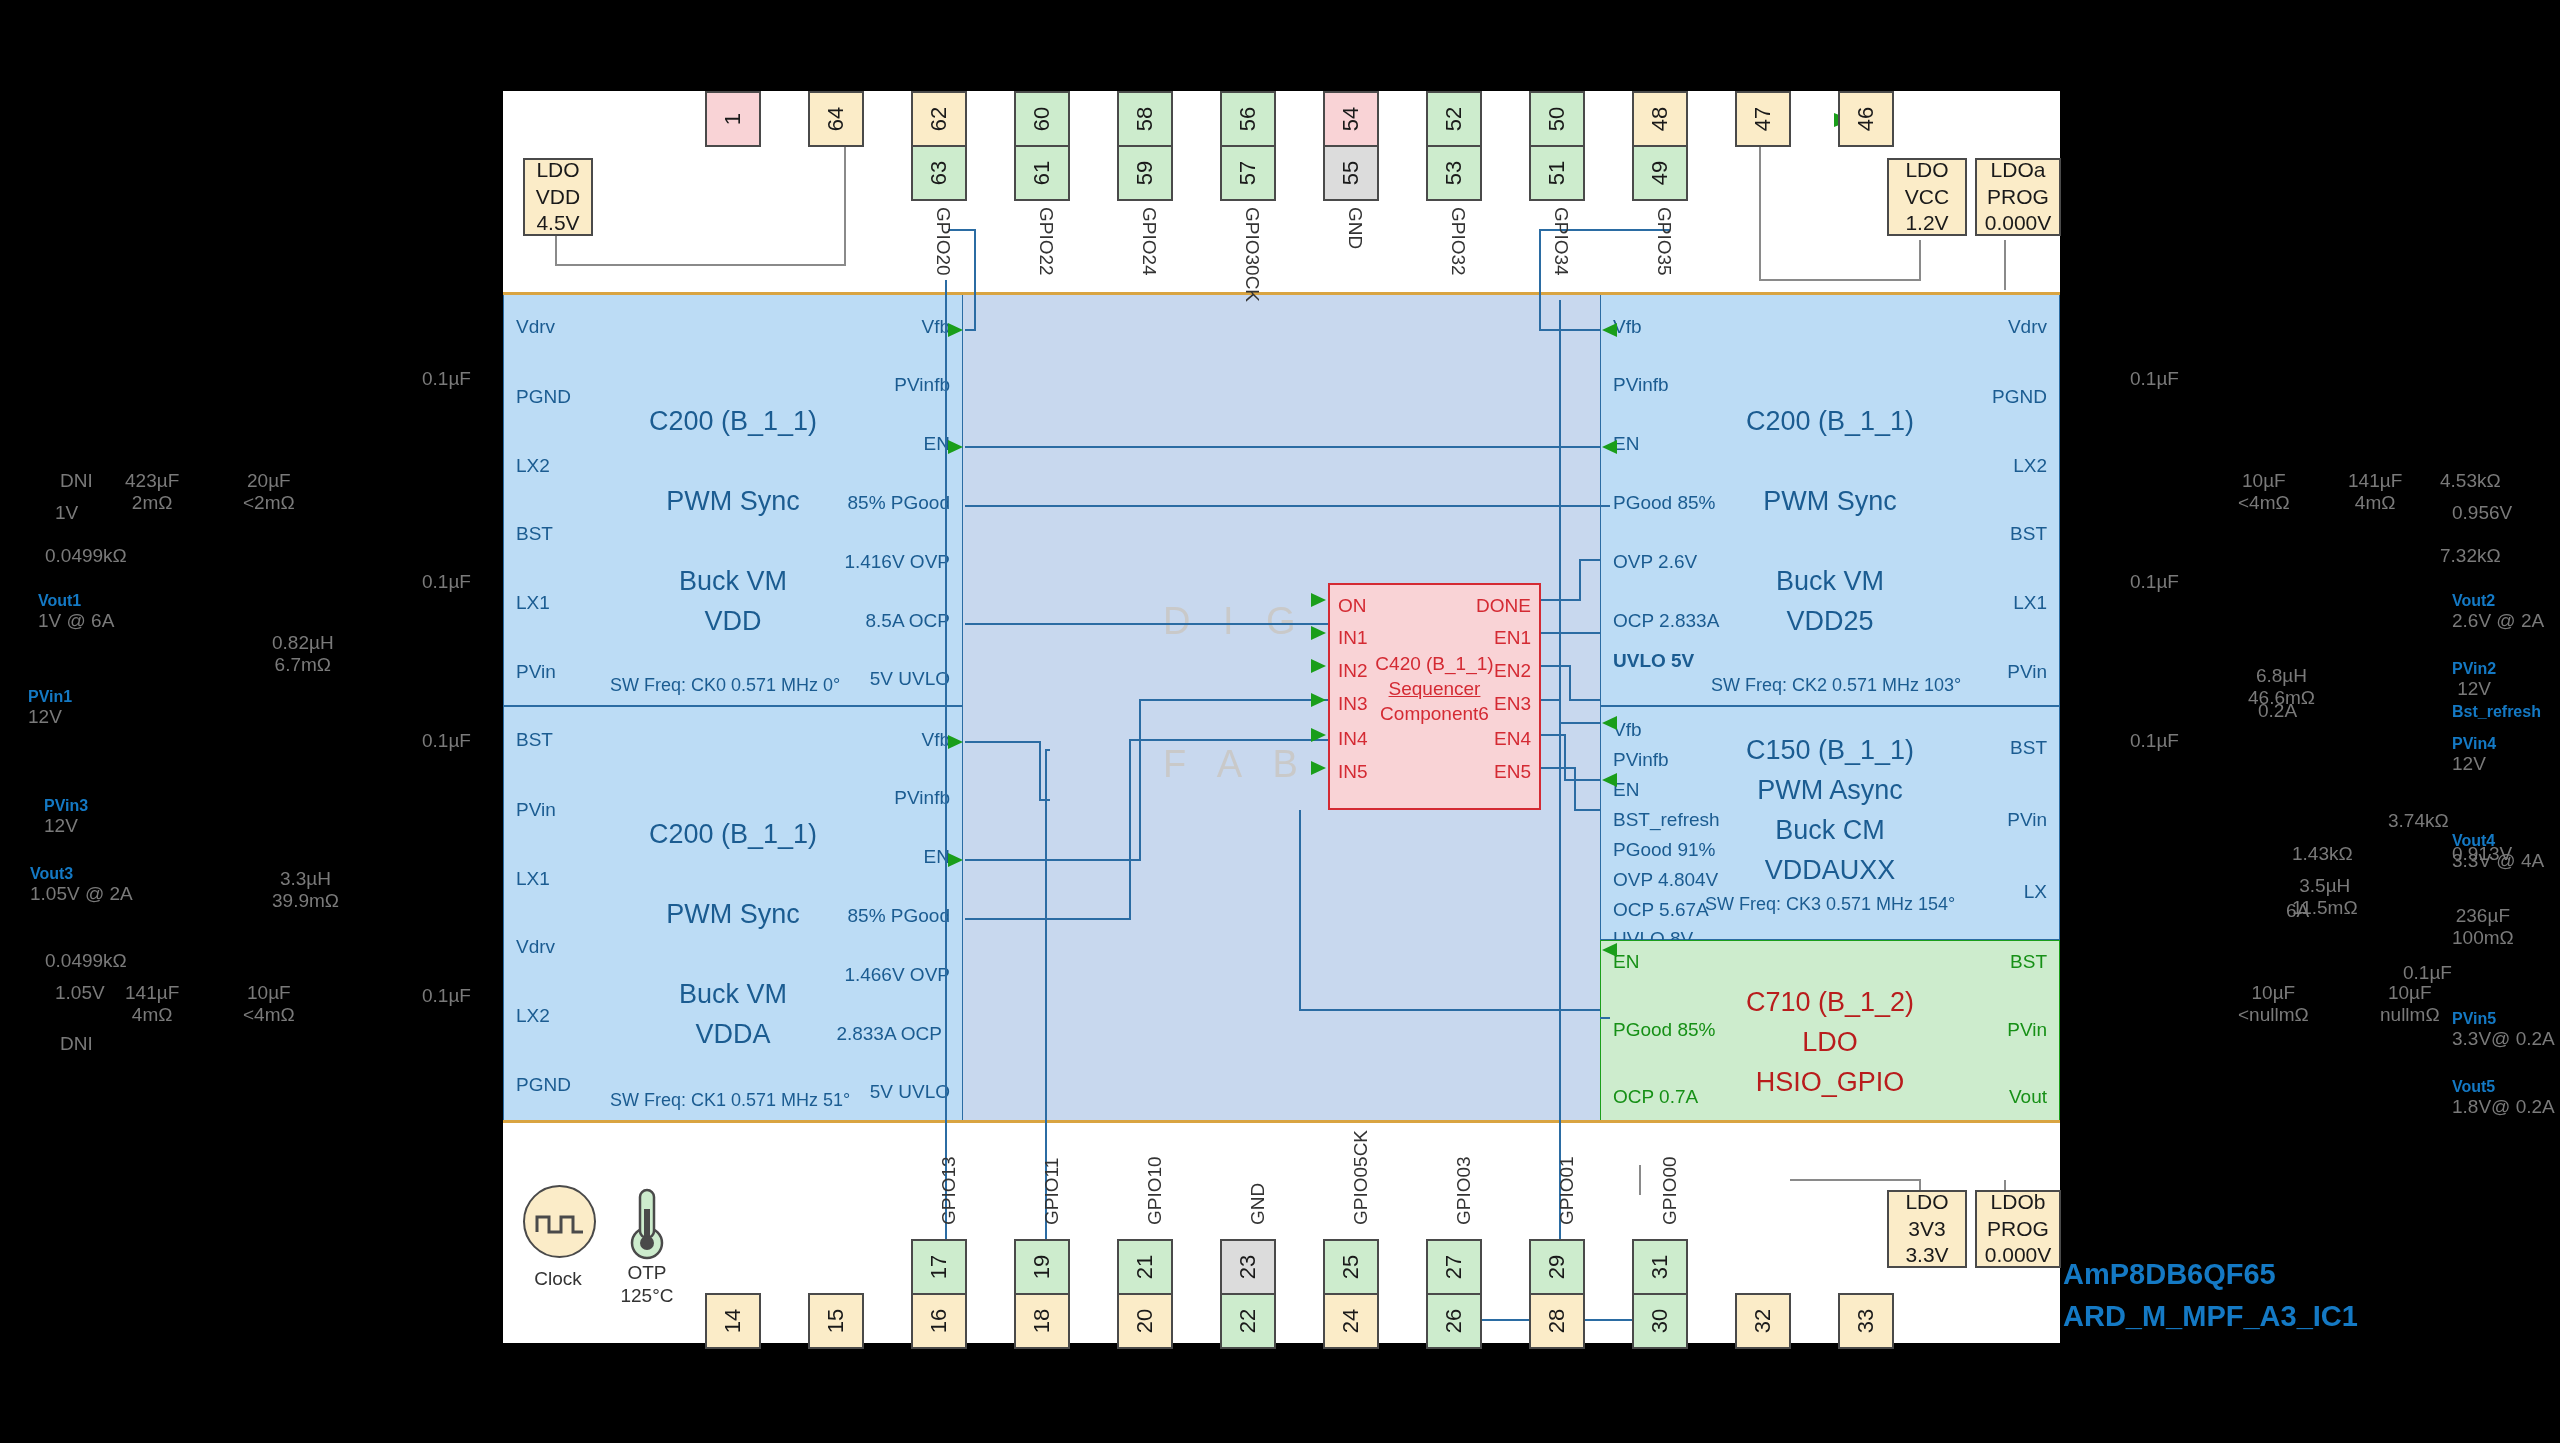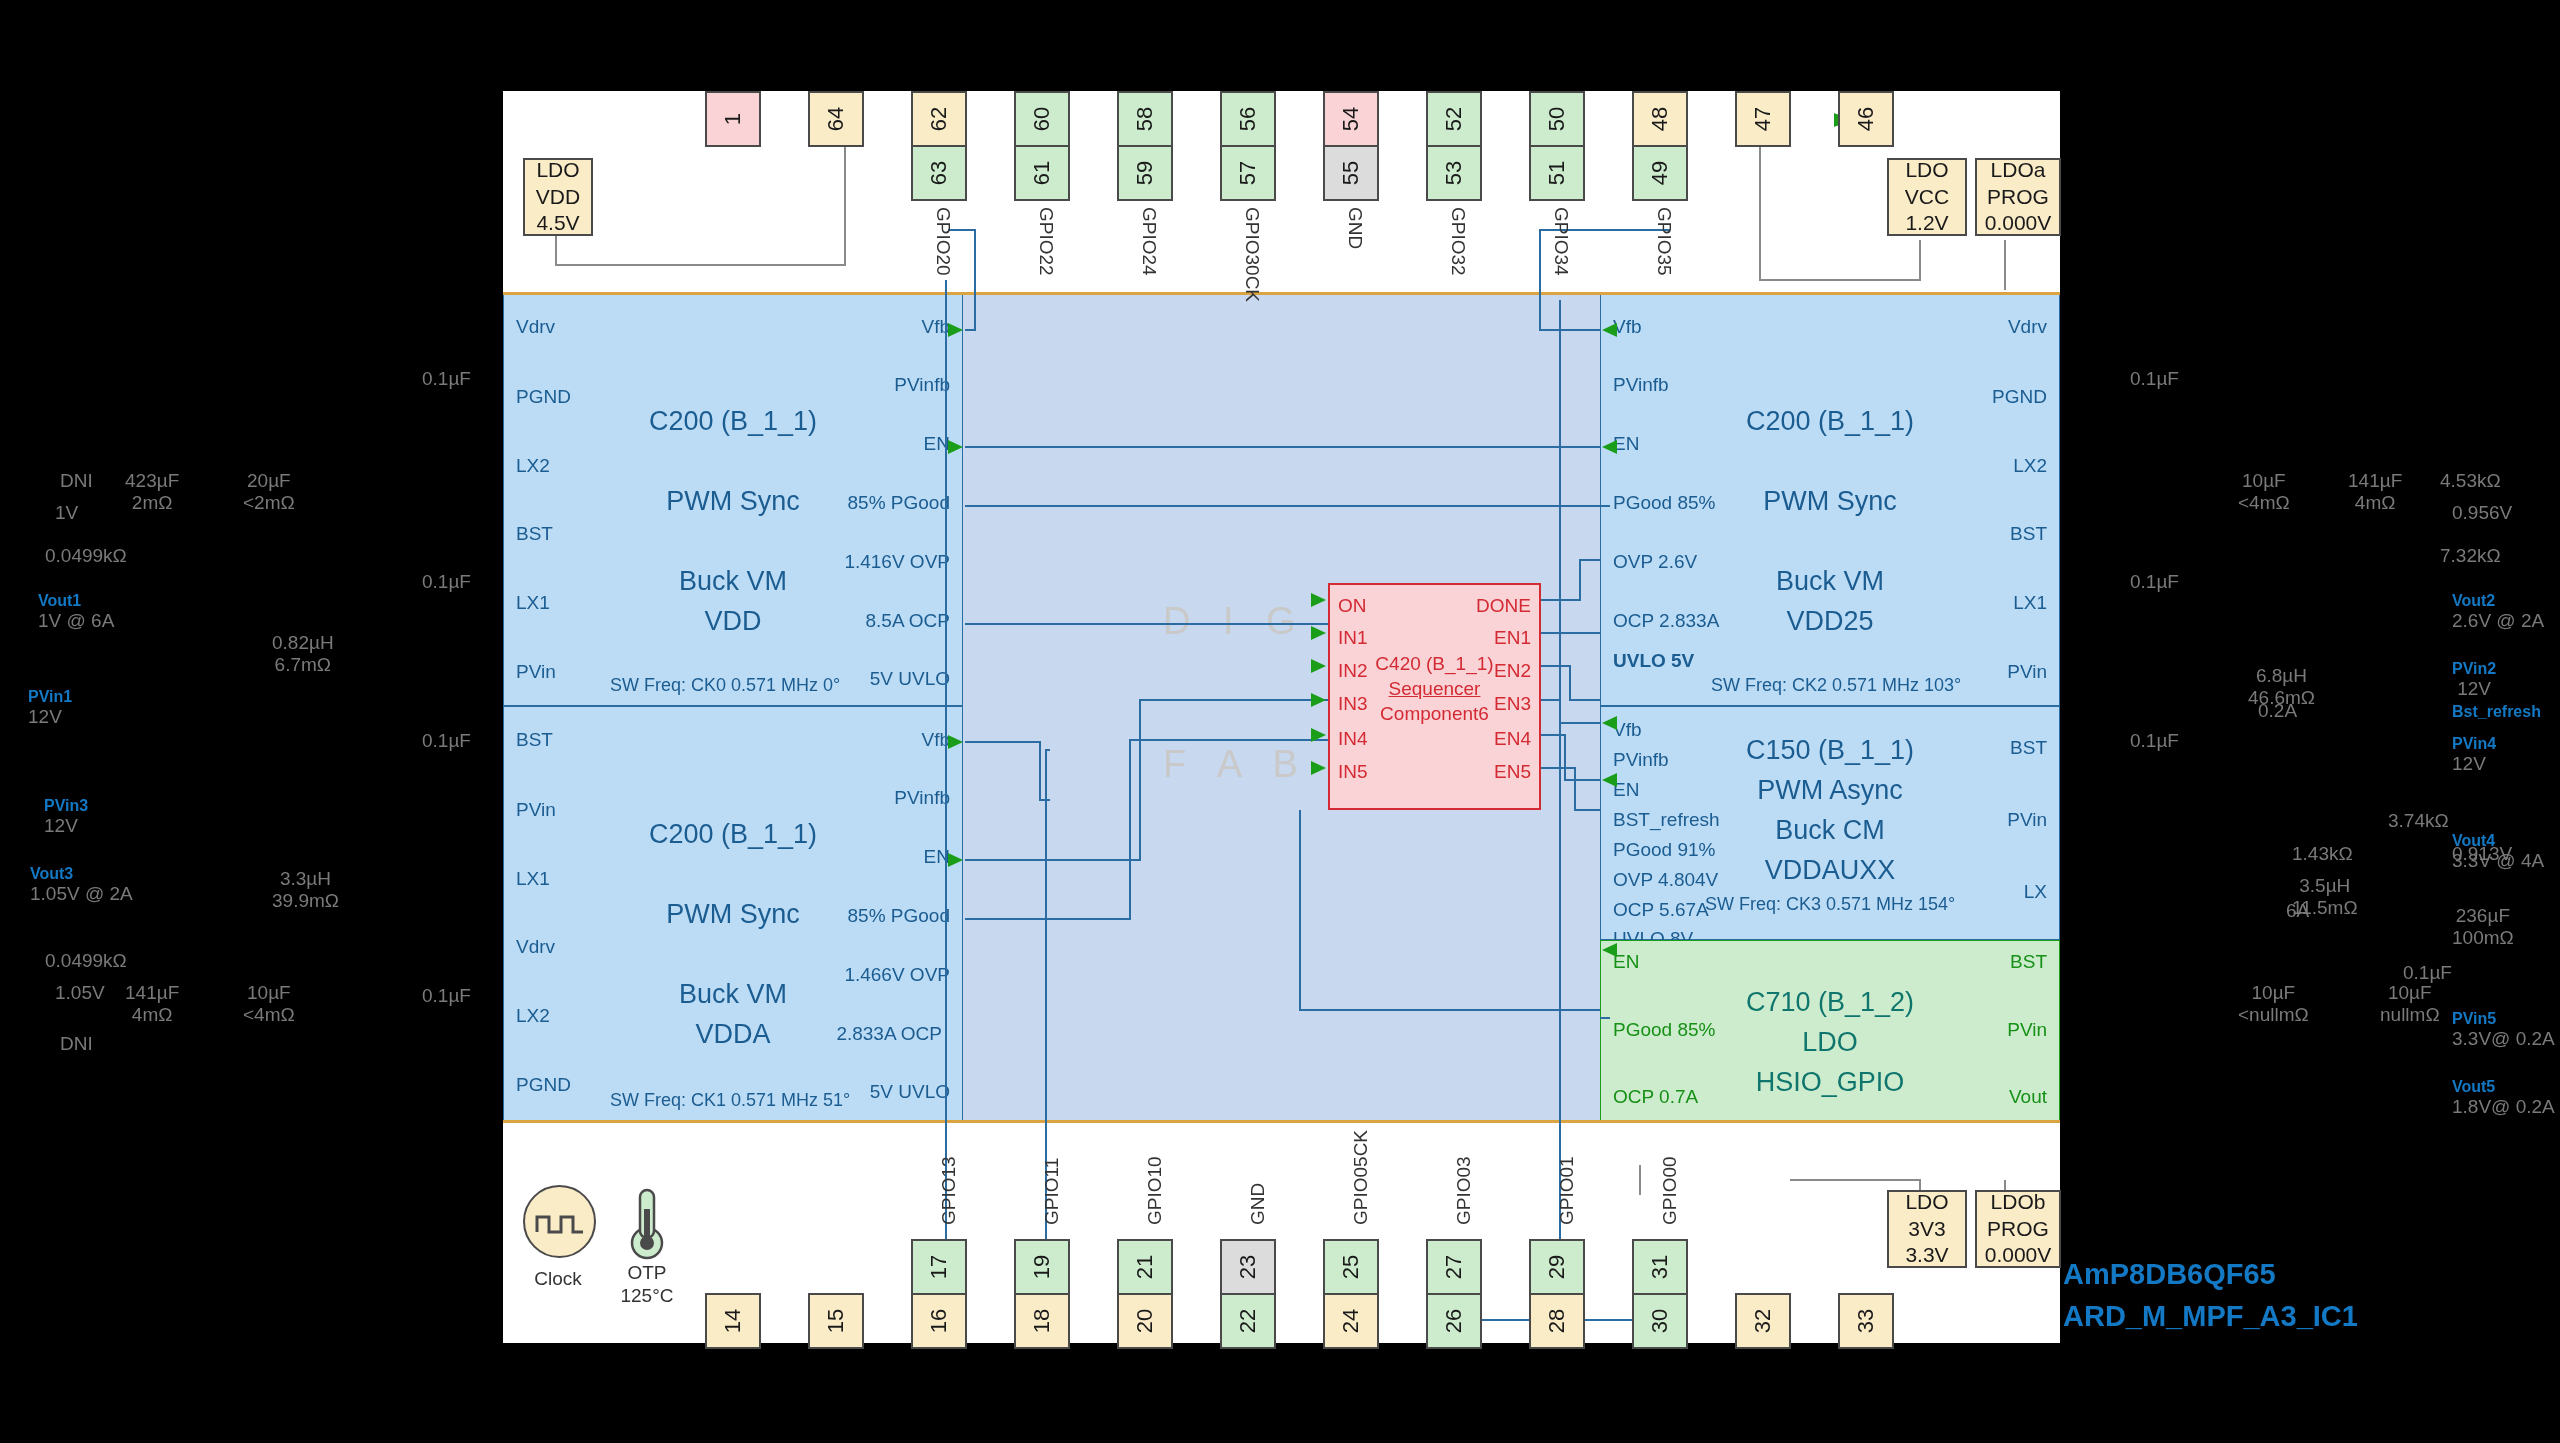--- a/index.html
+++ b/index.html
@@ -23,21 +23,21 @@
   
   .ldo{position:absolute;background:#fbecc8;border:2px solid #4a4a4a;box-sizing:border-box;
        display:flex;flex-direction:column;align-items:center;justify-content:center;
        font-size:21px;color:#1a1a1a;line-height:1.28;}
   
   .region{position:absolute;box-sizing:border-box;}
   .reg-blue{background:#bcdcf5;border:1px solid #2b6ca3;}
   .reg-green{background:#cdeccd;border:1px solid #1a9e1a;}
   .reg-mid{background:#c8d8ee;}
   .ctitle{position:absolute;width:100%;text-align:center;font-size:27px;color:#1b5c91;}
-  .ctitle.g{color:#0f766e;}
+  .ctitle.g{color:#b91c1c;}
   .psmall{position:absolute;font-size:19px;color:#1b5c91;white-space:nowrap;}
   .psmall.g{color:#169016;}
   .swfreq{position:absolute;font-size:18px;color:#1b5c91;white-space:nowrap;}
   
   #seq{position:absolute;left:1328px;top:583px;width:213px;height:227px;
        background:#f9d3d6;border:2px solid #d42a33;box-sizing:border-box;}
   #seq .sl{position:absolute;font-size:19px;color:#d42a33;}
   #seq .st{position:absolute;width:100%;text-align:center;font-size:19px;color:#d42a33;line-height:1.35;}
   
   .ann{position:absolute;font-size:19px;color:#7a7a7a;white-space:nowrap;line-height:1.15;text-align:center;}

